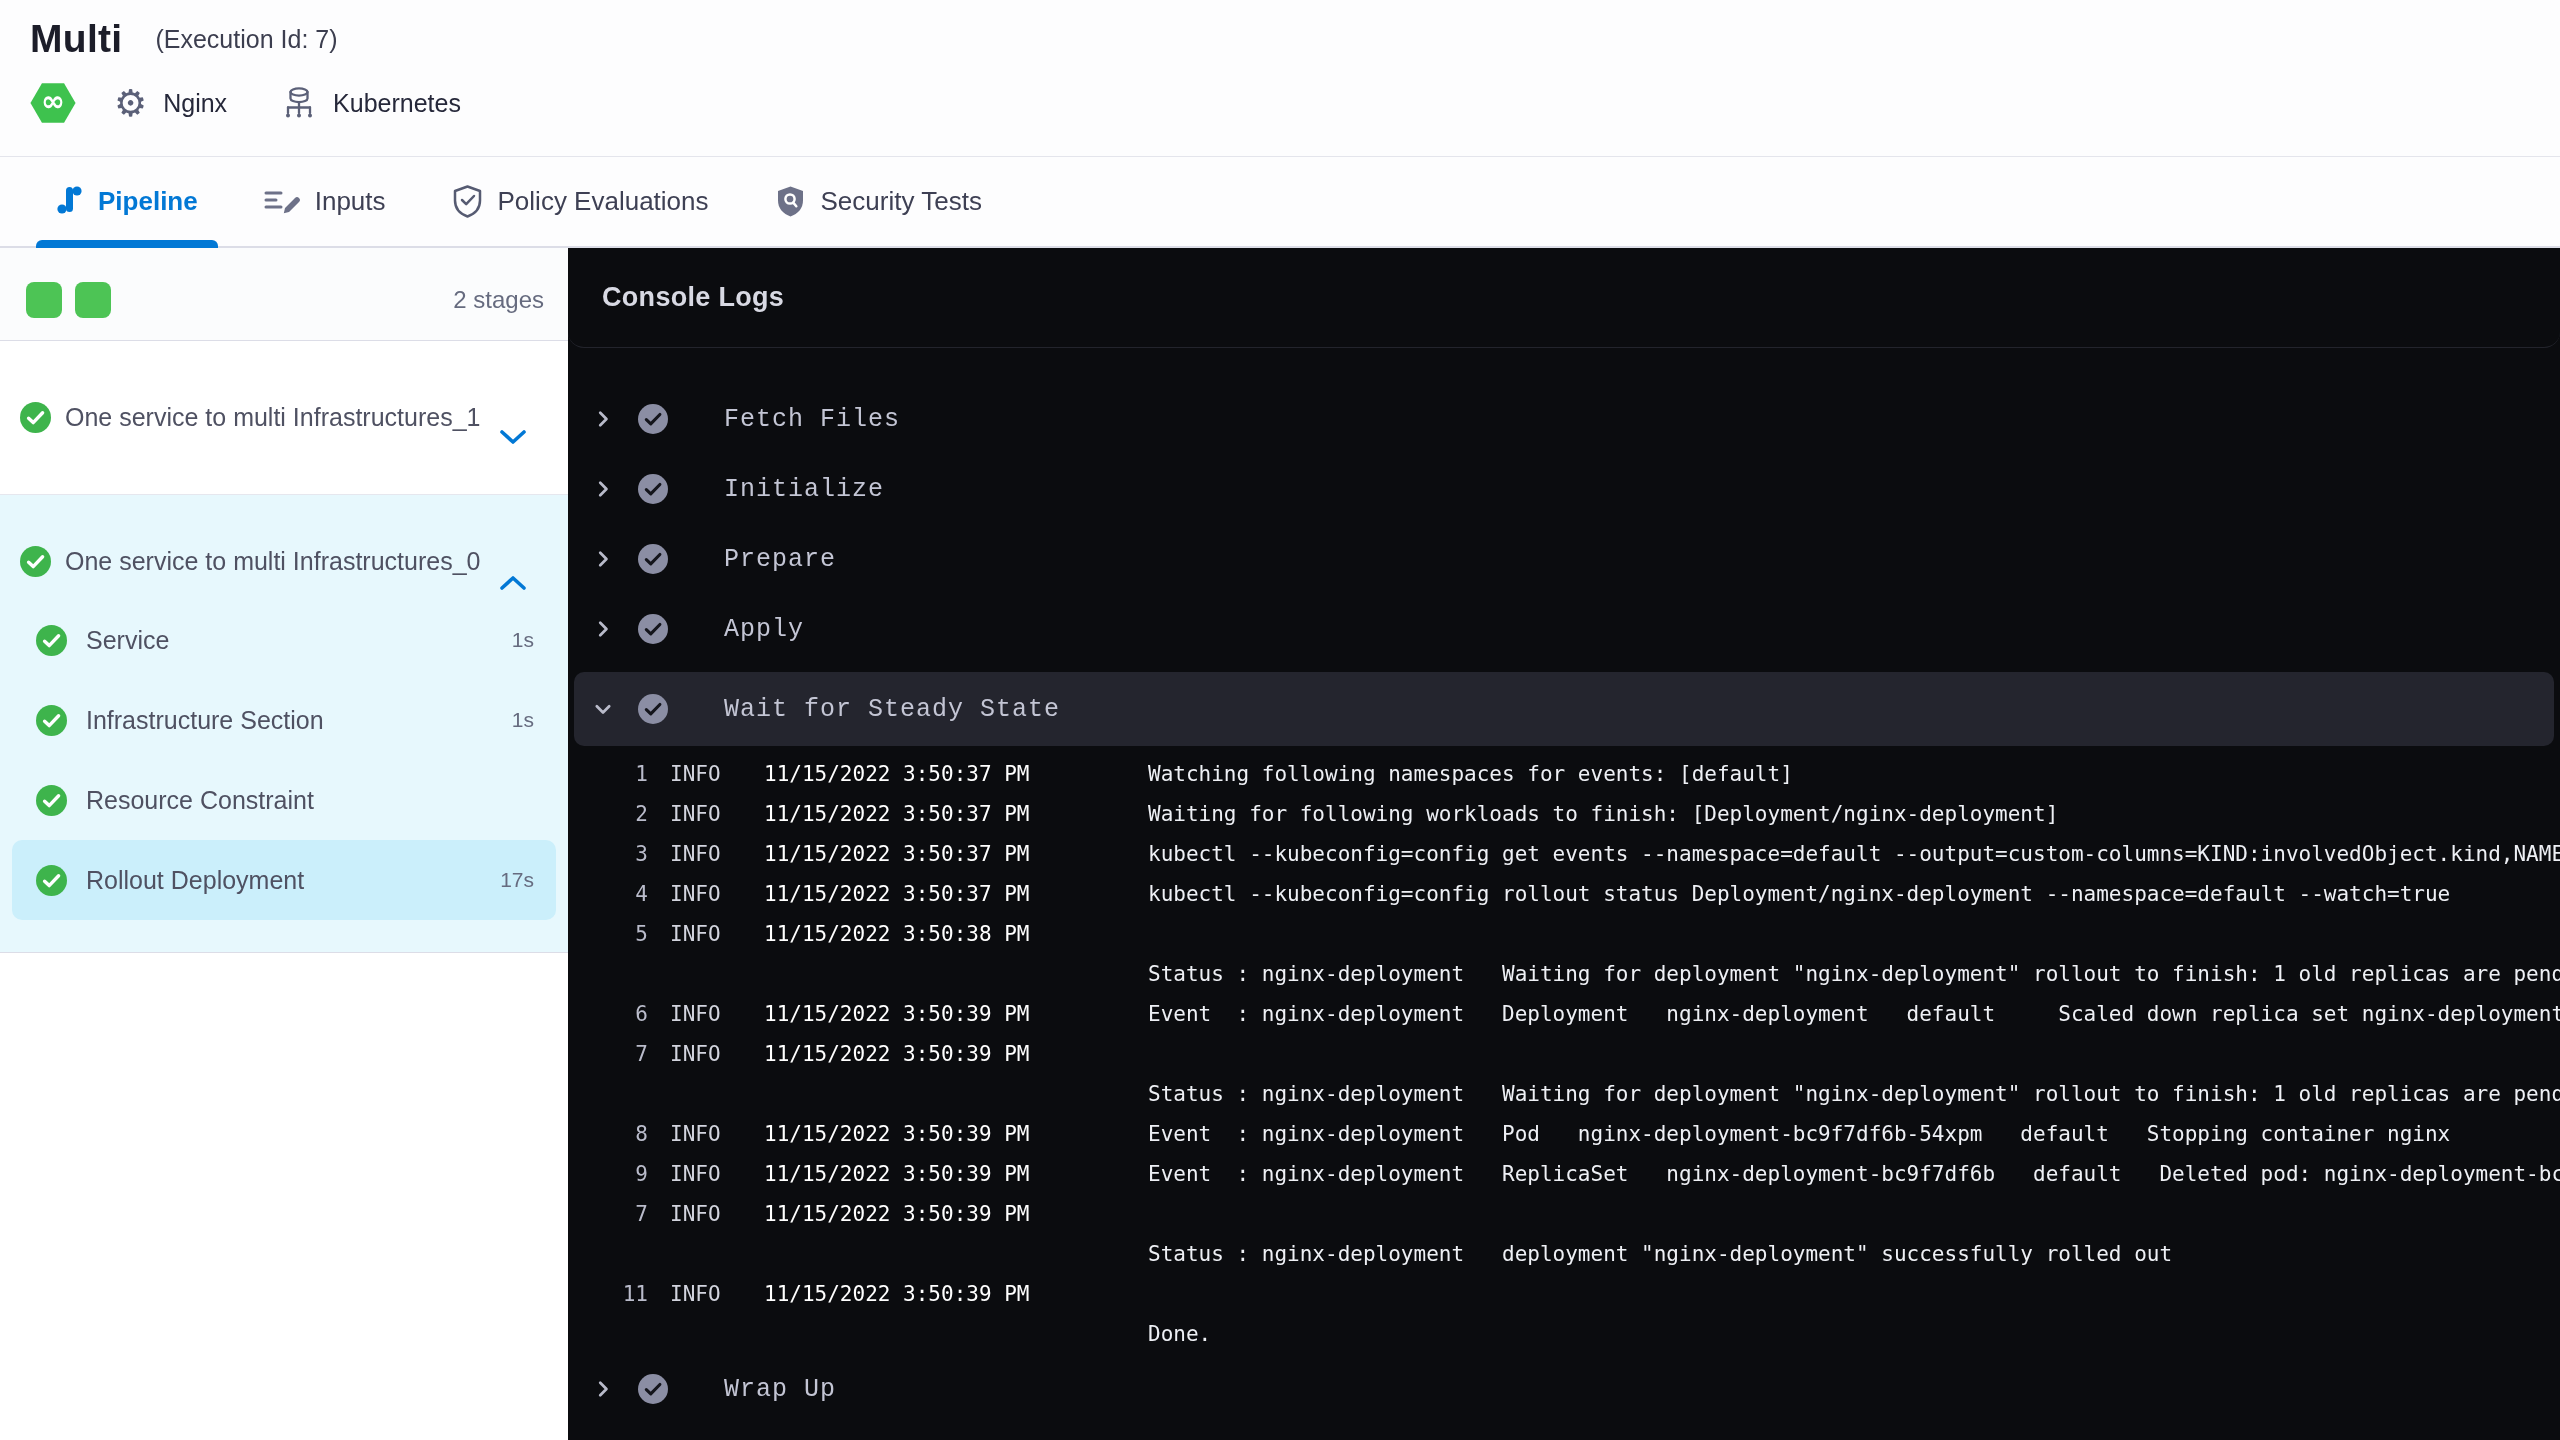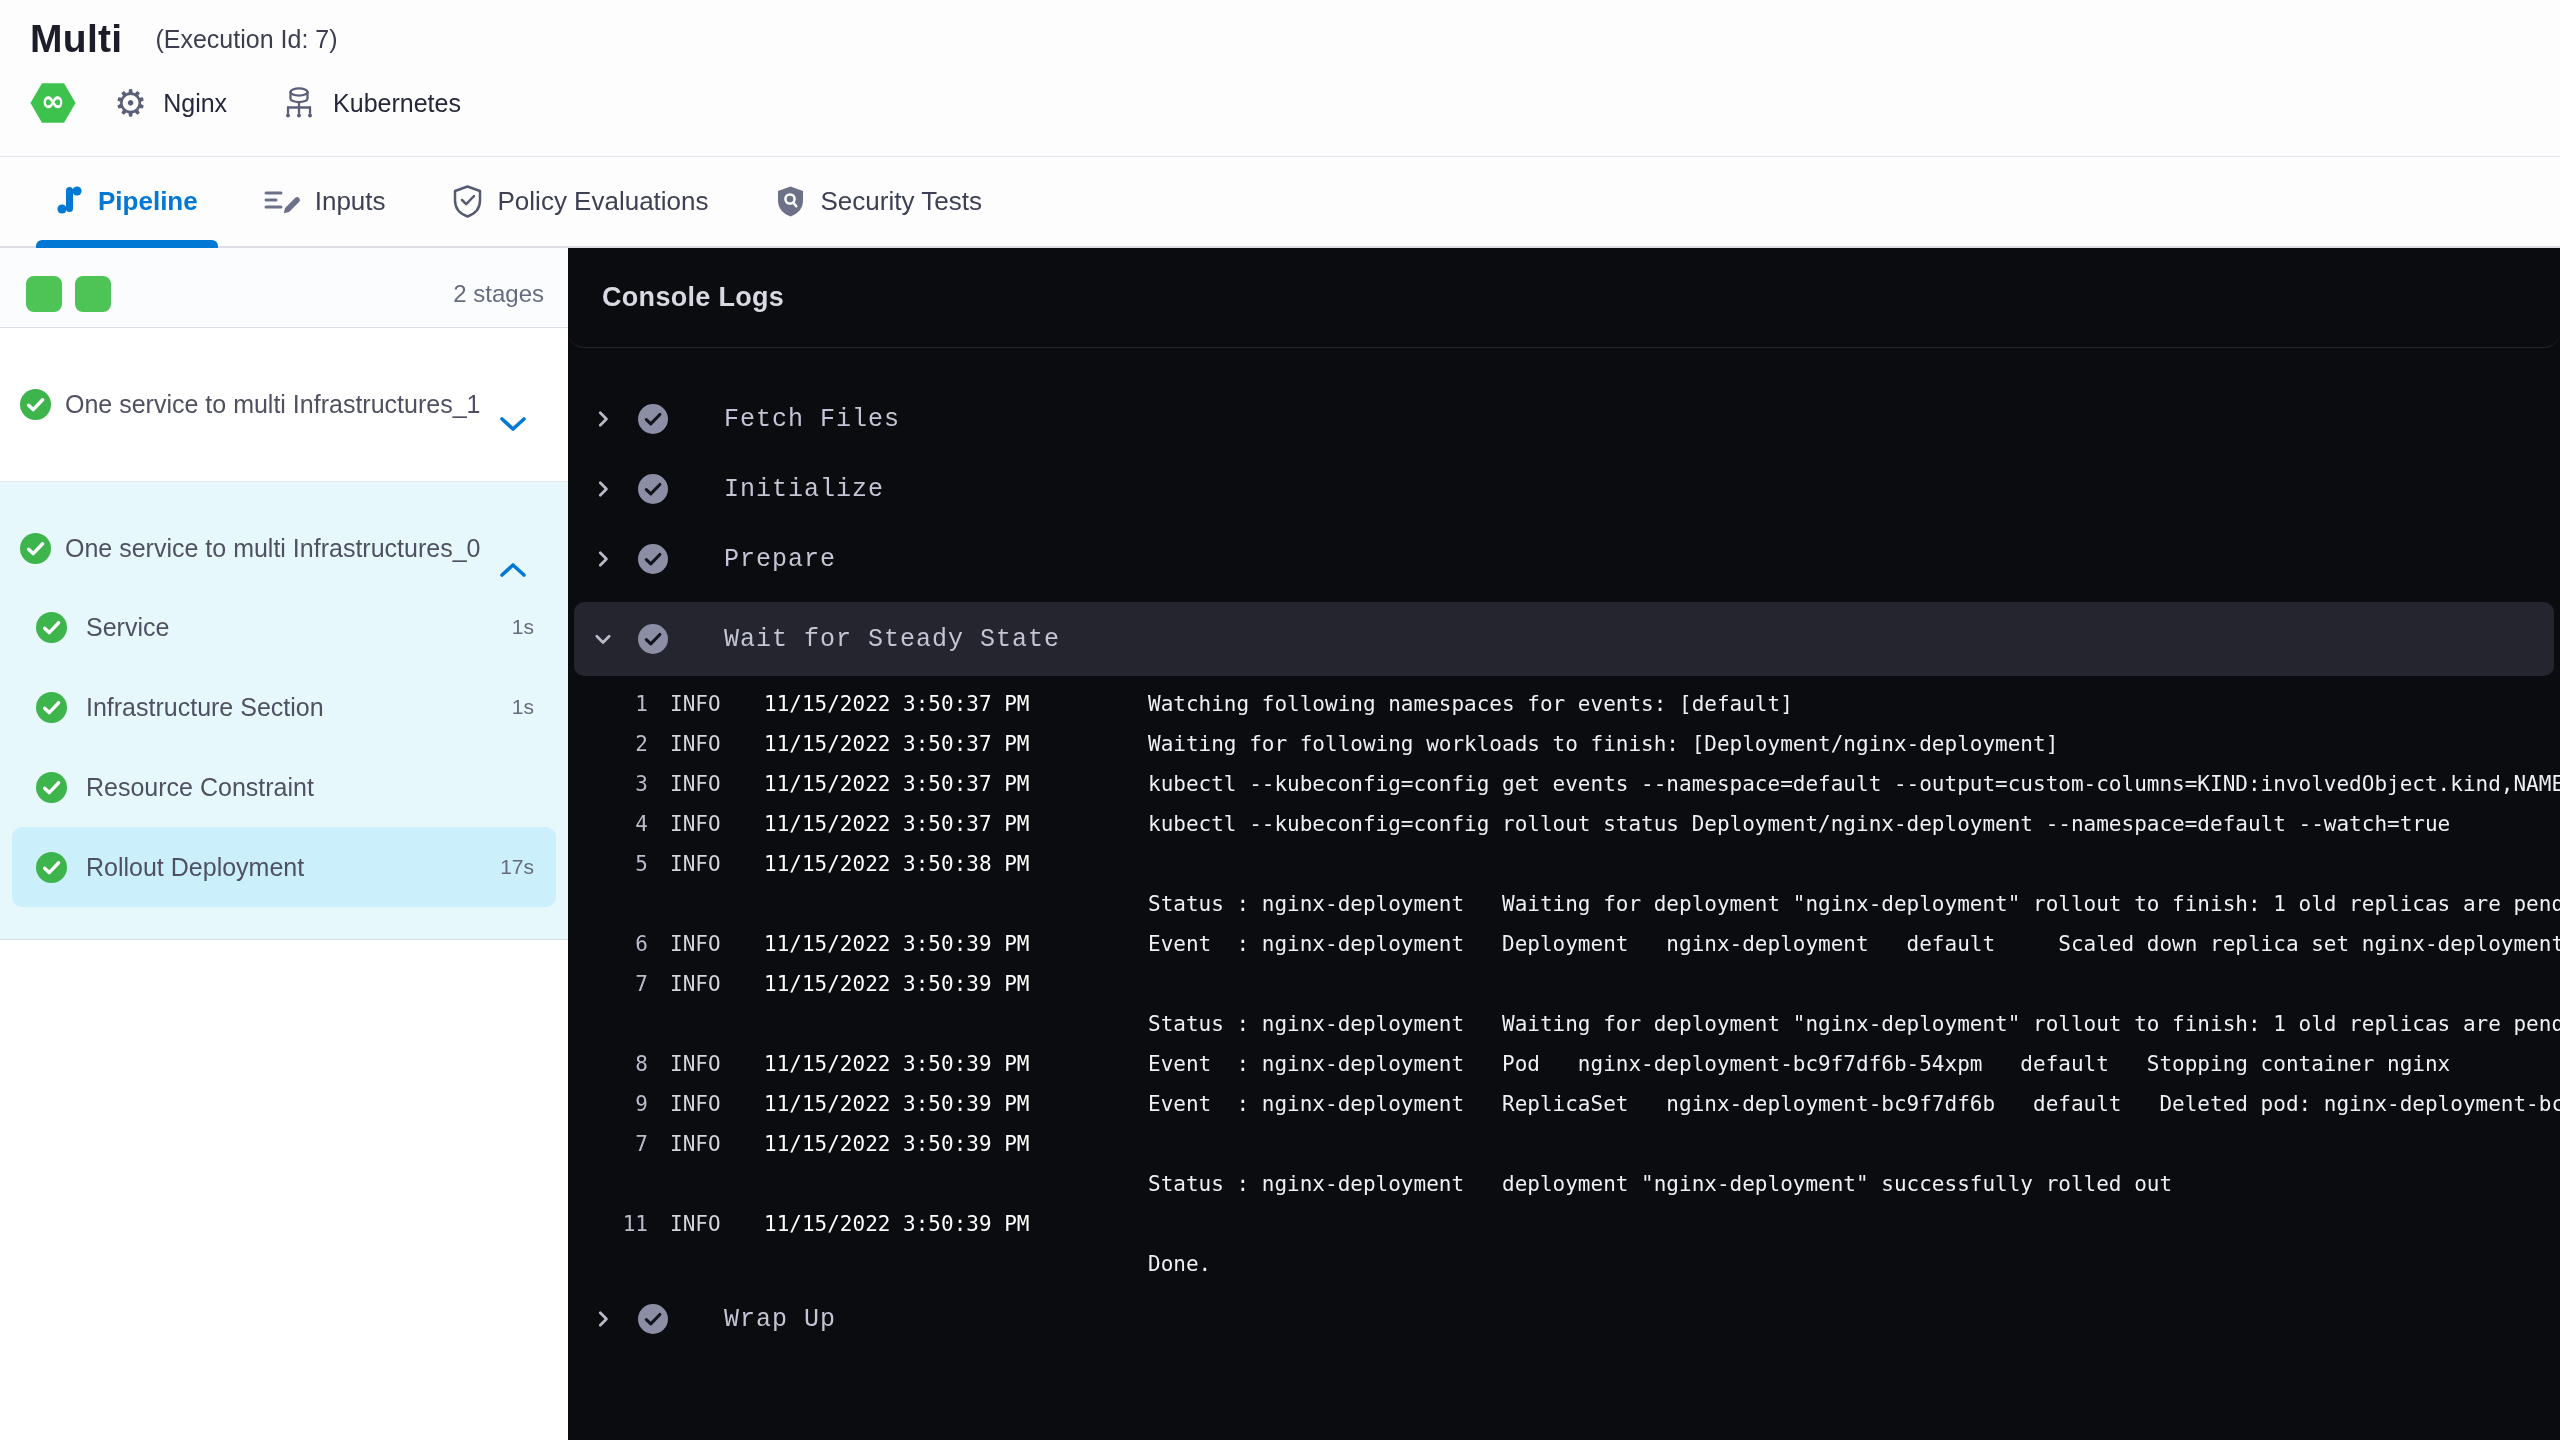--- a/index.html
+++ b/index.html
@@ -26,21 +26,21 @@
   .tab{position:relative;display:flex;align-items:center;gap:15px;padding:0 20px;font-size:26px;
        font-weight:500;color:#3e4054;cursor:pointer;}
   .tab.active{color:#0278d5;font-weight:700;}
   .tab.active::after{content:"";position:absolute;left:0;right:0;bottom:-2px;height:8px;background:#0278d5;
        border-radius:6px 6px 0 0;}
   .tab .ticon{display:flex;flex:none;}
 
   
   .main{flex:1;display:flex;min-height:0;}
   .sidebar{width:568px;flex:none;background:#ffffff;display:flex;flex-direction:column;}
-  .stages-header{height:80px;flex:none;display:flex;align-items:center;padding:12px 24px 0 26px;
+  .stages-header{height:93px;flex:none;display:flex;align-items:center;padding:12px 24px 0 26px;
                  background:#fbfcfd;border-bottom:1px solid #dcdde7;}
   .sq{width:36px;height:36px;border-radius:8px;background:#4dc455;margin-right:13px;flex:none;}
   .stage-count{margin-left:auto;font-size:24px;color:#666b7f;}
 
   .stage-card{position:relative;padding:58px 60px 58px 20px;border-bottom:1px solid #e6e7ee;background:#fff;}
   .stage-card.expanded{background:#e7f8fd;padding:48px 0 32px 0;border-bottom:1px solid #dcdde7;}
   .stage-card.expanded .stage-head{padding:0 60px 0 20px;position:relative;}
   .stage-title{font-size:25px;color:#4f5162;line-height:37px;}
   .check{display:inline-flex;width:31px;height:31px;vertical-align:-7px;margin-right:14px;flex:none;}
   .stage-chevron{position:absolute;right:40px;display:flex;cursor:pointer;}
@@ -270,20 +270,34 @@
               </svg>
             </span>
     <span class="scheck">
               <svg width="30" height="30" viewBox="0 0 31 31">
                 <circle cx="15.5" cy="15.5" r="15.5" fill="#8b8ea4"></circle>
                 <path d="M8.6 16.2 L13.2 20.6 L22.6 10.8" stroke="#14151c" stroke-width="3.2" fill="none" stroke-linecap="round" stroke-linejoin="round"></path>
               </svg>
             </span>
     <span class="clabel">Prepare</span>
   </div>
+  <div class="cstep">
+    <span class="chev">
+              <svg width="22" height="22" viewBox="0 0 16 16" fill="none" stroke="#b9bbca" stroke-width="2" stroke-linecap="round" stroke-linejoin="round">
+                <path d="M6 3.5 L10.5 8 L6 12.5"></path>
+              </svg>
+            </span>
+    <span class="scheck">
+              <svg width="30" height="30" viewBox="0 0 31 31">
+                <circle cx="15.5" cy="15.5" r="15.5" fill="#8b8ea4"></circle>
+                <path d="M8.6 16.2 L13.2 20.6 L22.6 10.8" stroke="#14151c" stroke-width="3.2" fill="none" stroke-linecap="round" stroke-linejoin="round"></path>
+              </svg>
+            </span>
+    <span class="clabel">Apply</span>
+  </div>
   <div class="cstep expanded">
     <span class="chev">
               <svg width="22" height="22" viewBox="0 0 16 16" fill="none" stroke="#b9bbca" stroke-width="2" stroke-linecap="round" stroke-linejoin="round">
                 <path d="M3.5 6 L8 10.5 L12.5 6"></path>
               </svg>
             </span>
     <span class="scheck">
               <svg width="30" height="30" viewBox="0 0 31 31">
                 <circle cx="15.5" cy="15.5" r="15.5" fill="#8b8ea4"></circle>
                 <path d="M8.6 16.2 L13.2 20.6 L22.6 10.8" stroke="#14151c" stroke-width="3.2" fill="none" stroke-linecap="round" stroke-linejoin="round"></path>

